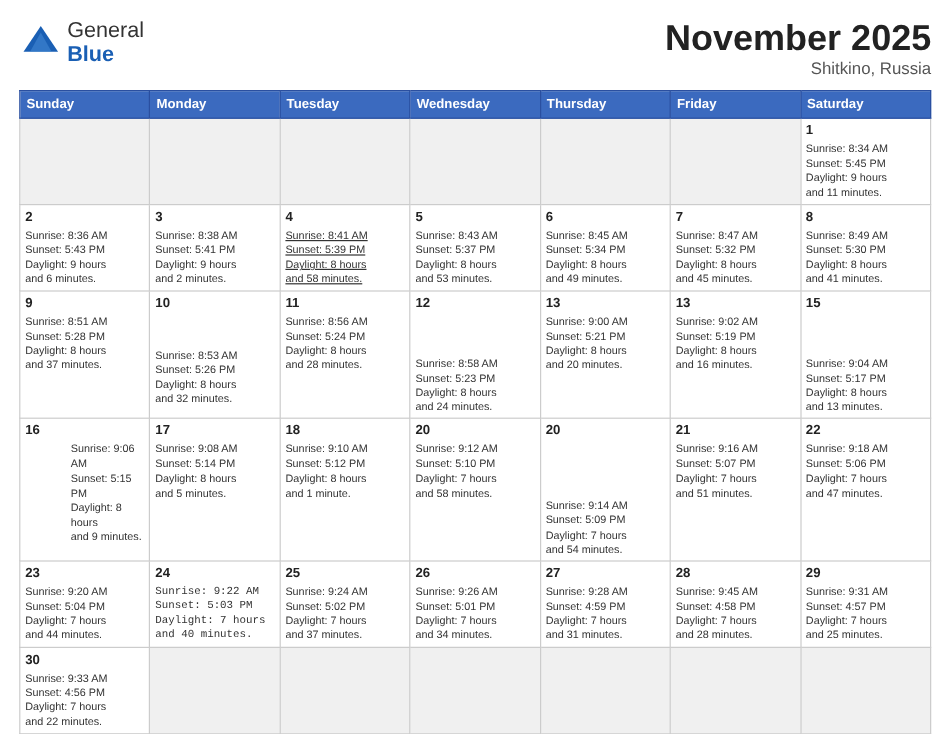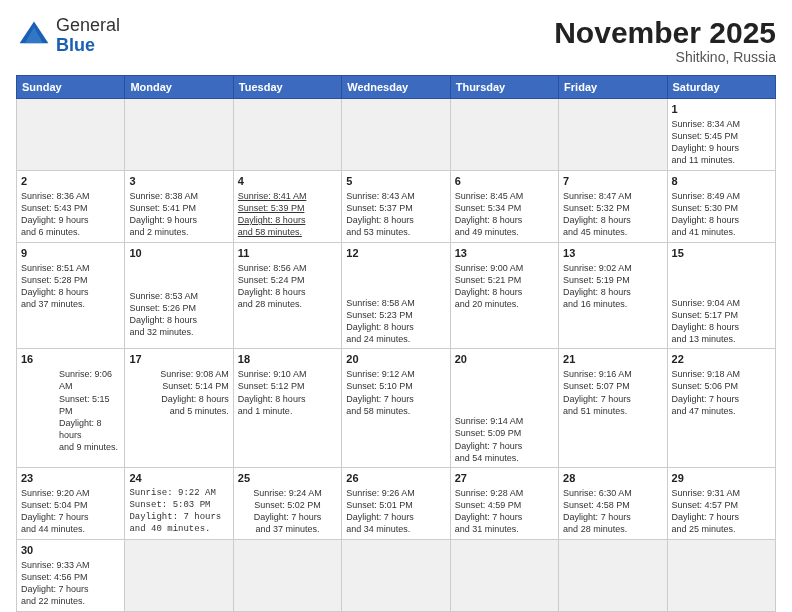--- a/index.html
+++ b/index.html
@@ -245,21 +245,21 @@
         <tr>
           <td>
             <div class="day-num">16</div>
             <div class="day-info" style="white-space: pre-line; margin-left: 38px;">Sunrise: 9:06 AM
 Sunset: 5:15 PM
 Daylight: 8 hours
 and 9 minutes.</div>
           </td>
           <td>
             <div class="day-num">17</div>
-            <div class="day-info" style="white-space: pre-line; text-align: right;">Sunrise: 9:08 AM
+            <div class="day-info" style="white-space: pre-line;">Sunrise: 9:08 AM
 Sunset: 5:14 PM
 Daylight: 8 hours
 and 5 minutes.</div>
           </td>
           <td>
             <div class="day-num">18</div>
             <div class="day-info" style="white-space: pre-line;">Sunrise: 9:10 AM
 Sunset: 5:12 PM
 Daylight: 8 hours
 and 1 minute.</div>
@@ -303,42 +303,42 @@
           </td>
           <td>
             <div class="day-num">24</div>
             <div class="day-info" style="white-space: pre-line; font-family: Liberation Mono, monospace;">Sunrise: 9:22 AM
 Sunset: 5:03 PM
 Daylight: 7 hours
 and 40 minutes.</div>
           </td>
           <td>
             <div class="day-num">25</div>
-            <div class="day-info" style="white-space: pre-line; text-align: center;">Sunrise: 9:24 AM
+            <div class="day-info" style="white-space: pre-line;">Sunrise: 9:24 AM
 Sunset: 5:02 PM
 Daylight: 7 hours
 and 37 minutes.</div>
           </td>
           <td>
             <div class="day-num">26</div>
             <div class="day-info" style="white-space: pre-line;">Sunrise: 9:26 AM
 Sunset: 5:01 PM
 Daylight: 7 hours
 and 34 minutes.</div>
           </td>
           <td>
             <div class="day-num">27</div>
             <div class="day-info" style="white-space: pre-line;">Sunrise: 9:28 AM
 Sunset: 4:59 PM
 Daylight: 7 hours
 and 31 minutes.</div>
           </td>
           <td>
             <div class="day-num">28</div>
-            <div class="day-info" style="white-space: pre-line;">Sunrise: 6:30 AM
+            <div class="day-info" style="white-space: pre-line;">Sunrise: 9:45 AM
 Sunset: 4:58 PM
 Daylight: 7 hours
 and 28 minutes.</div>
           </td>
           <td>
             <div class="day-num">29</div>
             <div class="day-info" style="white-space: pre-line;">Sunrise: 9:31 AM
 Sunset: 4:57 PM
 Daylight: 7 hours
 and 25 minutes.</div>

